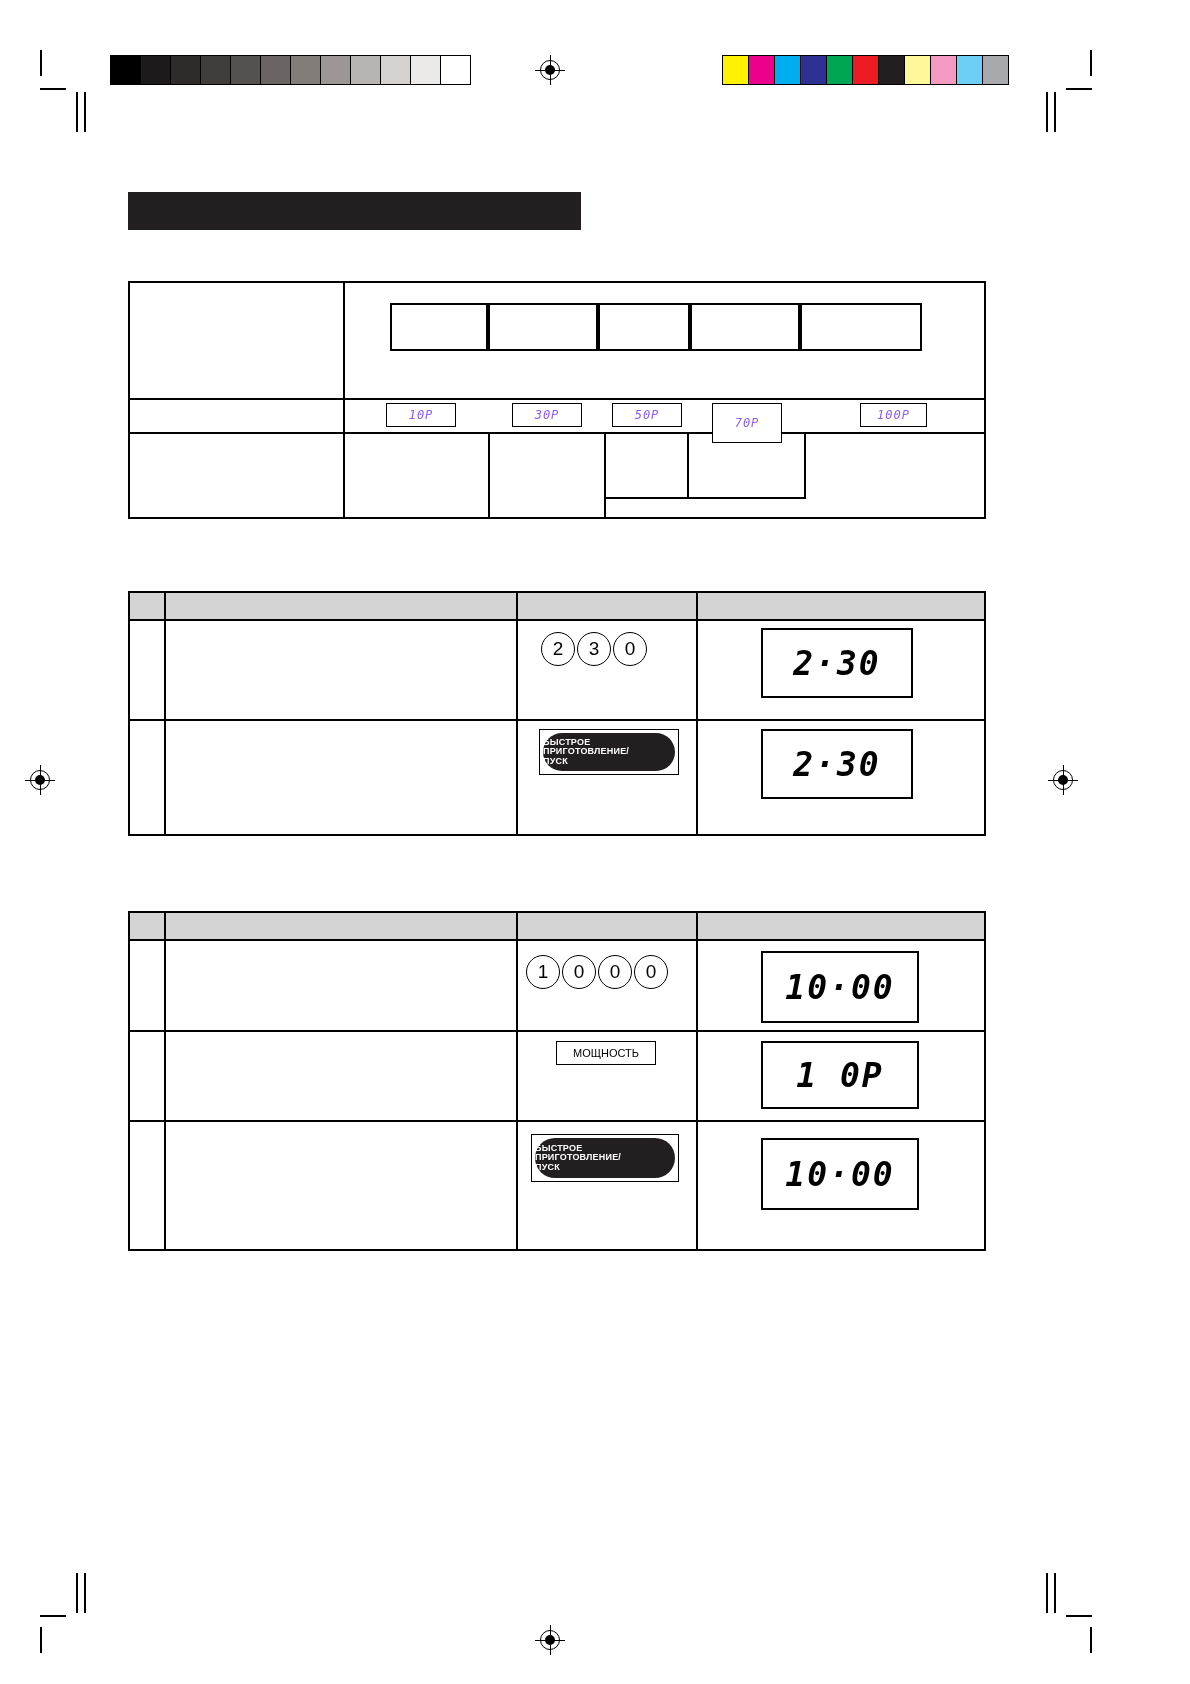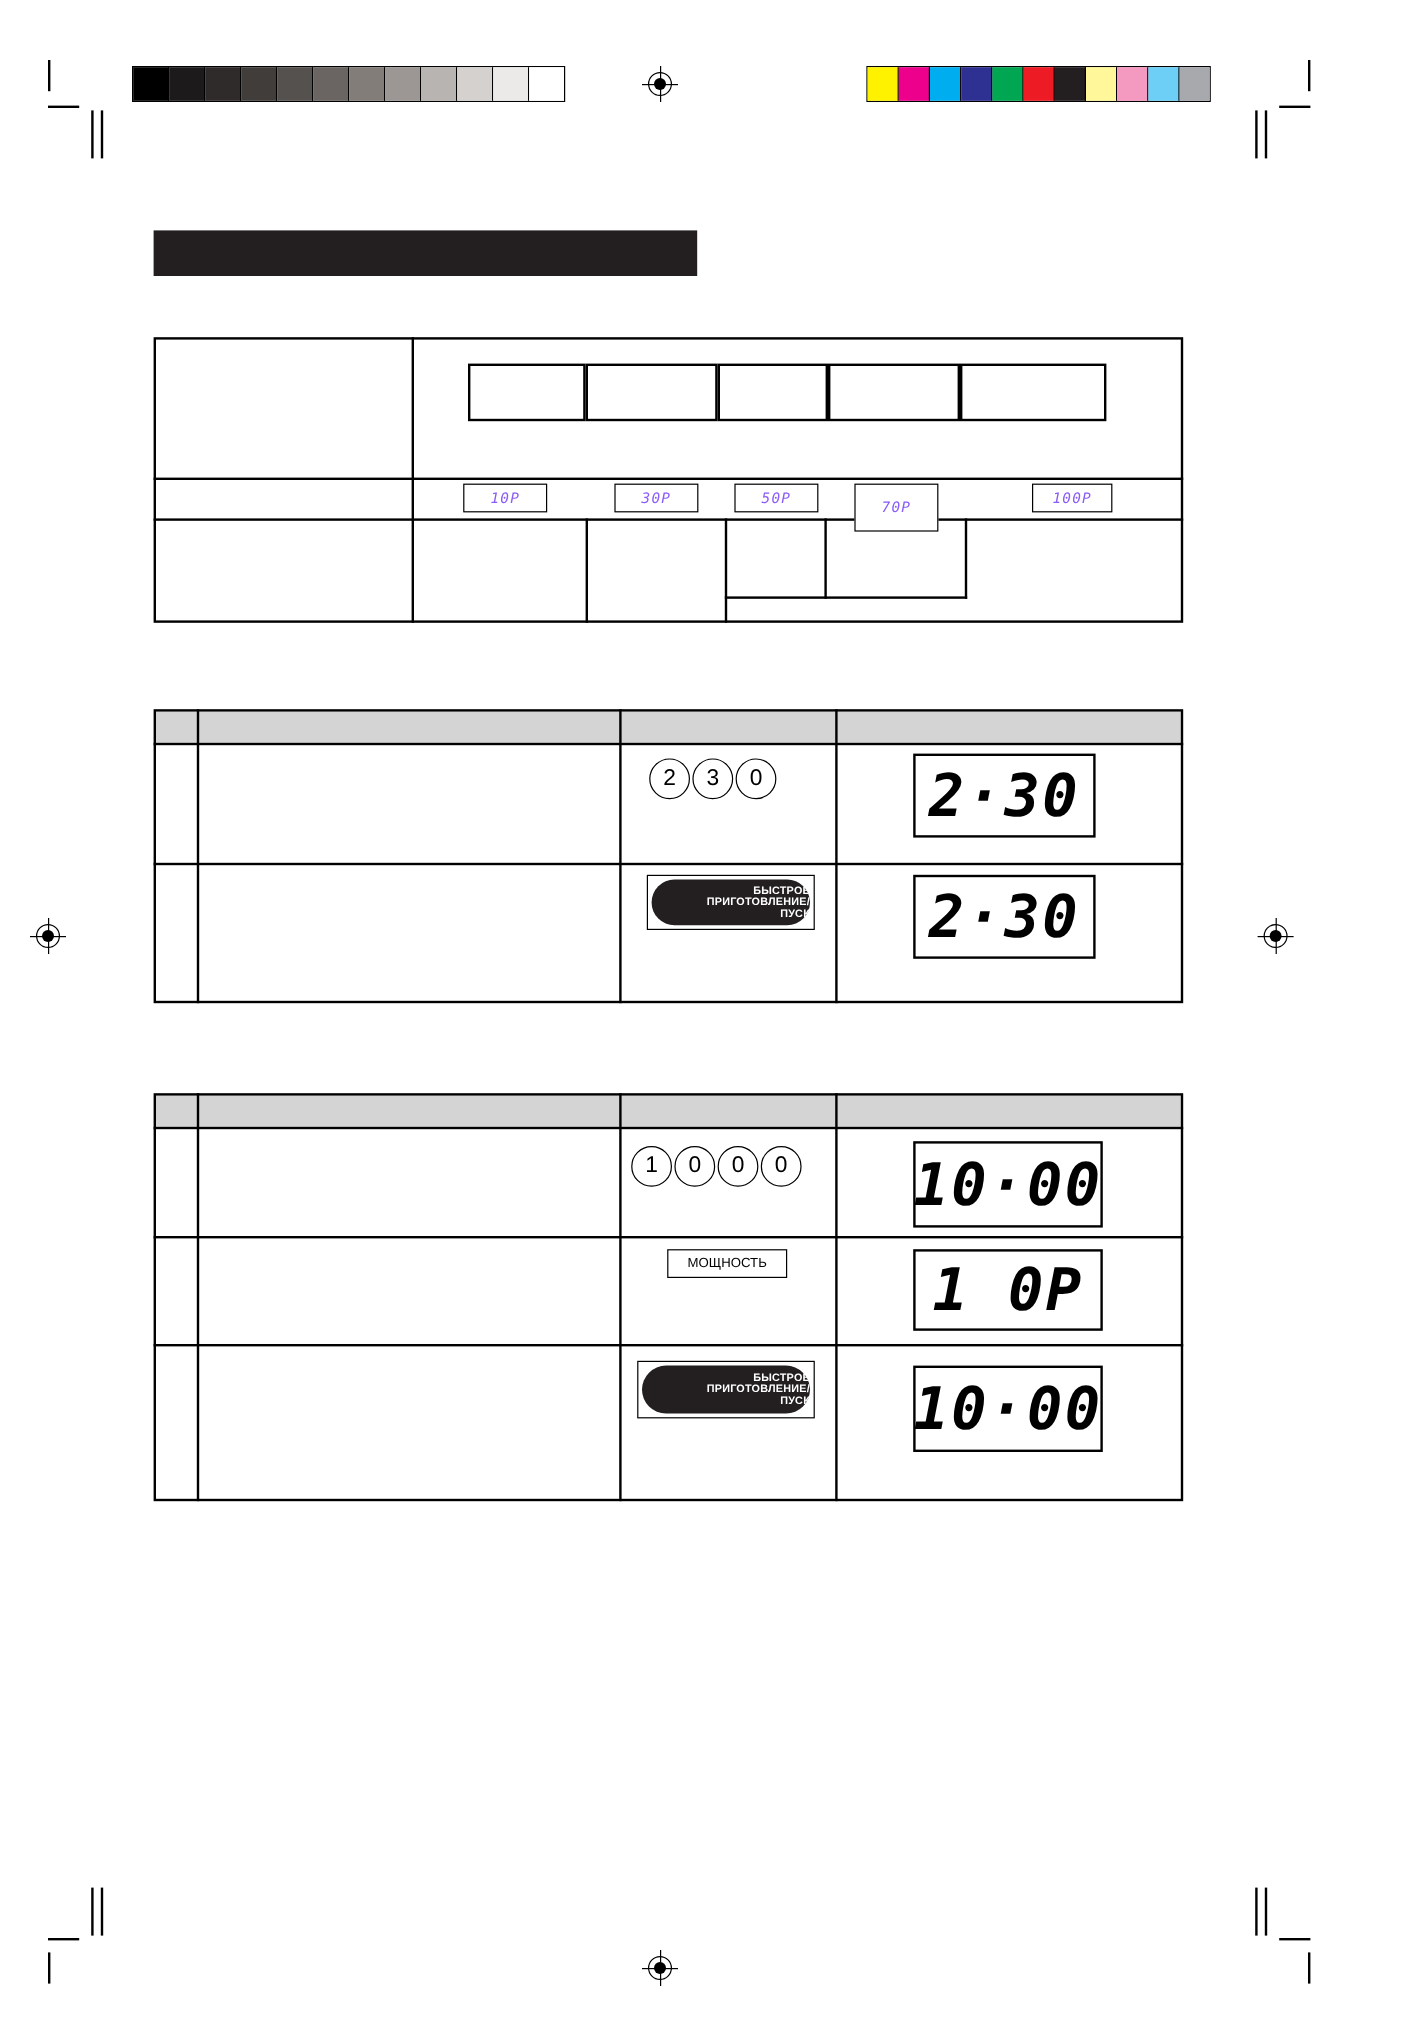--- a/index.html
+++ b/index.html
@@ -158,21 +158,21 @@
     padding: 3px;
     box-sizing: border-box;
   }
   .startbtn .pill {
     width: 100%;
     height: 100%;
     background: #231f20;
     border-radius: 22px;
     display: flex;
     flex-direction: column;
-    align-items: flex-end;
+    align-items: flex-start;
     justify-content: center;
     line-height: 1.05;
   }
   .startbtn .pill span {
     color: #fff;
     font-size: 9px;
     font-weight: bold;
     letter-spacing: .2px;
   }
 
@@ -198,21 +198,21 @@
     background: #fff;
     display: flex;
     align-items: center;
     justify-content: center;
     box-sizing: border-box;
   }
   .lcd span {
     font-family: "DejaVu Sans Mono", monospace;
     font-style: italic;
     font-weight: bold;
-    font-size: 49px;
+    font-size: 33px;
     letter-spacing: 2px;
     color: #000;
   }
 </style>
 </head>
 <body>
 
 <div class="crop" style="left:40px; top:50px; width:50px; height:50px;">
   <div class="cv" style="left:0; top:0; height:26px;"></div>
   <div class="ch" style="left:0; top:38px; width:26px;"></div>

